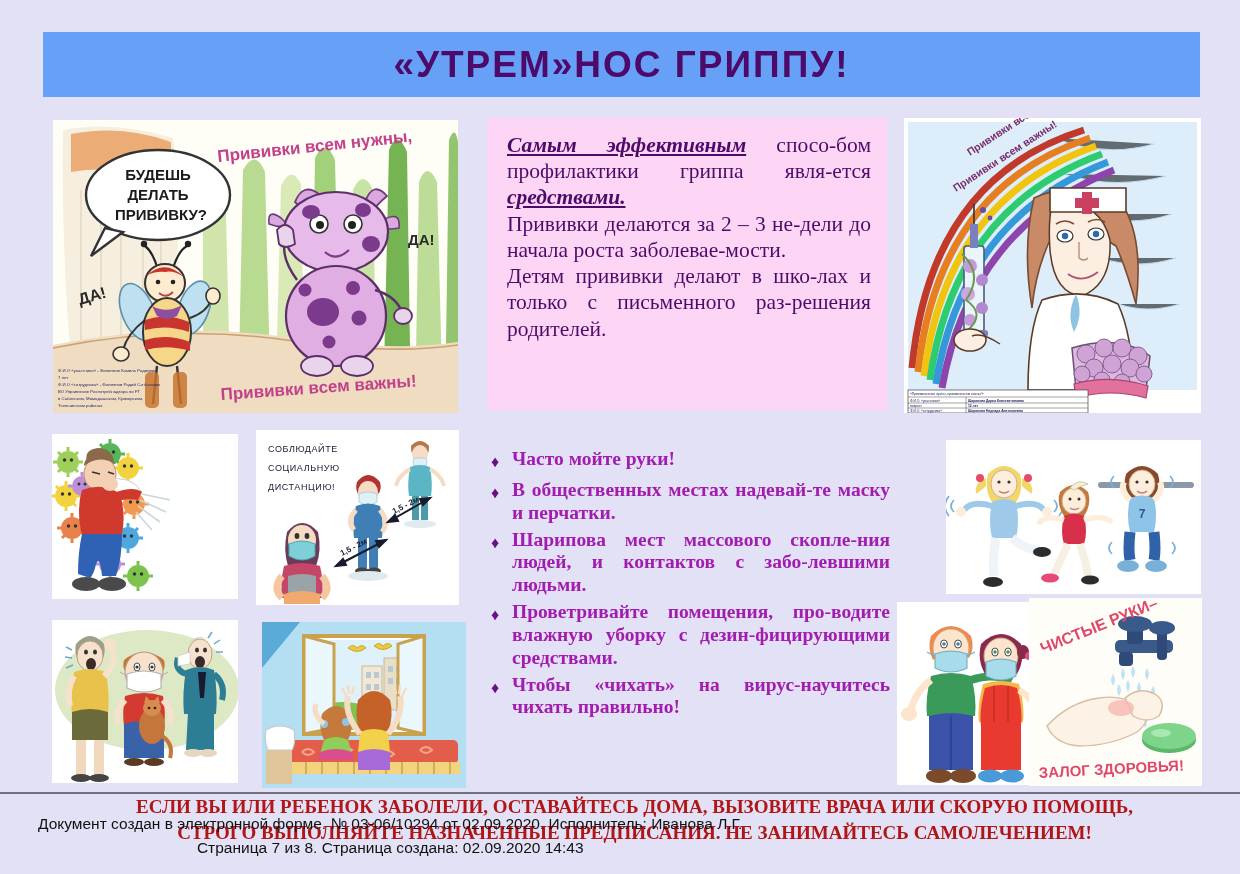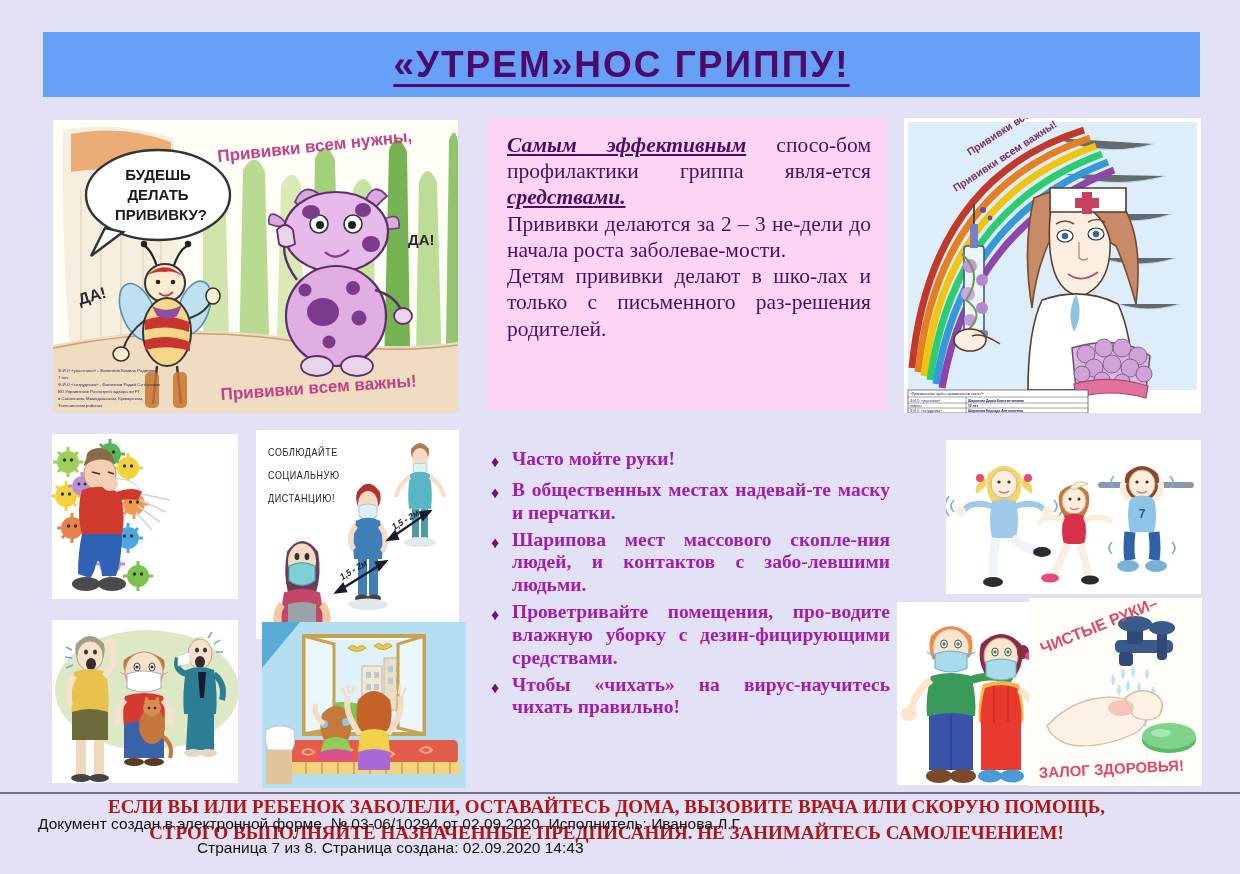--- a/index.html
+++ b/index.html
@@ -21,21 +21,20 @@
     width: 1157px; height: 65px;
     background: #66a0f7;
     display: flex; align-items: center; justify-content: center;
   }
   #title-text {
     font-family: "Liberation Sans", sans-serif;
     font-weight: bold;
     font-size: 37px;
     letter-spacing: 2px;
     color: #4d0a6b;
-    text-decoration: underline;
     text-decoration-thickness: 3px;
     text-underline-offset: 7px;
     white-space: nowrap;
     text-align: right;
   }
 
   
   .illus {
     position: absolute;
     background: #ffffff;
@@ -82,21 +81,21 @@
     font-size: 19.5px;
     line-height: 1.17;
     text-align: justify;
     text-align-last: left;
     font-family: "Liberation Serif", serif;
     hyphens: manual;
   }
 
   
   #footer-cta {
-    position: absolute; left: 24px; top: 794px;
+    position: absolute; left: 52px; top: 794px;
     width: 1165px;
     text-align: center;
     color: #b01616;
     font-weight: bold;
     font-size: 19px;
     line-height: 1.36;
     font-family: "Liberation Serif", serif;
   }
 
   
@@ -507,21 +506,21 @@
         <ellipse cx="58" cy="50" rx="8" ry="7" fill="#f3d0b4"></ellipse>
 
         <path d="M30 100 L70 100 Q70 124 64 142 L50 142 Q48 120 44 130 Q42 140 38 144 L26 140 Q26 118 30 100 Z" fill="#2f62b5"></path>
 
         <ellipse cx="34" cy="150" rx="14" ry="7" fill="#4a4a4a"></ellipse>
         <ellipse cx="60" cy="150" rx="14" ry="7" fill="#4a4a4a"></ellipse>
       </g>
     </svg>
   </div>
 
-  <div class="illus" style="left:256px; top:430px; width:203px; height:209px;">
+  <div class="illus" style="left:256px; top:430px; width:203px; height:175px;">
     <svg viewBox="0 0 203 175" preserveAspectRatio="none" aria-hidden="true">
       <rect width="203" height="175" fill="#ffffff"></rect>
       <g font-family="Liberation Sans, sans-serif" font-size="9" fill="#1a1a2e" letter-spacing="0.6">
         <text x="12" y="22">СОБЛЮДАЙТЕ</text>
         <text x="12" y="41">СОЦИАЛЬНУЮ</text>
         <text x="12" y="60">ДИСТАНЦИЮ!</text>
       </g>
 
       <g transform="translate(164,20)">
         <path d="M-9 -4 Q0 -14 9 -4 Q10 6 0 10 Q-10 6 -9 -4 Z" fill="#b07a4e"></path>

